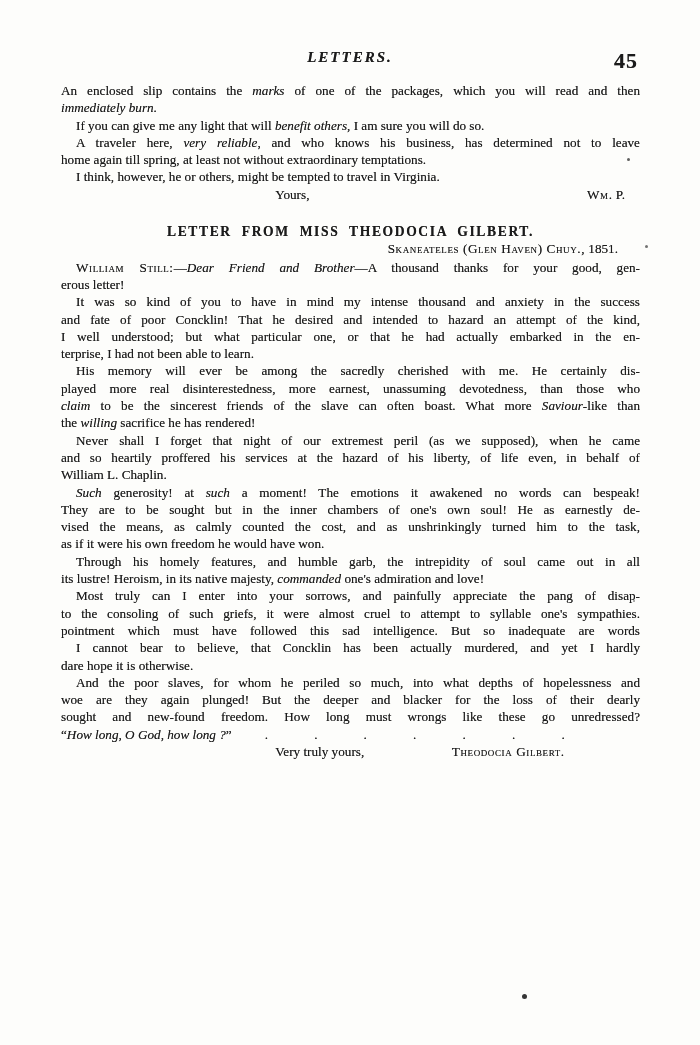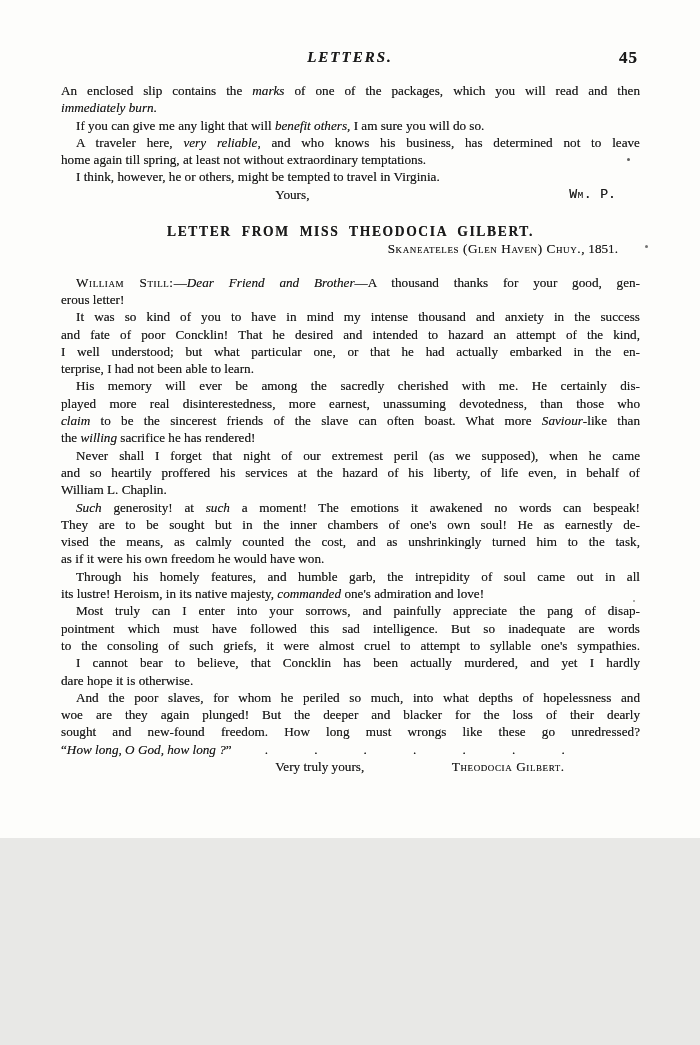--- a/index.html
+++ b/index.html
@@ -1,52 +1,52 @@
 <!DOCTYPE html>
 <html><head>
 <meta charset="utf-8">
 <style>
   html,body { margin:0; padding:0; background:#e8e8e6; }
   .page {
-    position:relative; width:700px; height:838px; margin:0 auto;
+    position:relative; width:700px; height:1045px; margin:0 auto;
     background:#fdfdfb; overflow:hidden;
     font-family:"Liberation Serif","DejaVu Serif",serif;
     color:#1b1b1b;
     text-shadow:0 0 0.4px rgba(20,20,20,0.6);
   }
   .running-head { position:absolute; top:49px; left:0; width:100%; height:20px; }
   .head-title {
     display:block; text-align:center; font-size:15px; font-weight:bold;
     font-style:italic; letter-spacing:2px;
   }
   .page-num {
-    position:absolute; top:-1px; right:62px; font-size:17px; font-weight:bold;
+    position:absolute; top:-1px; right:62px; font-size:22px; font-weight:bold;
     font-style:normal; letter-spacing:1px;
   }
   .content {
     position:absolute; left:61px; top:82px; width:579px;
     font-size:13.2px; line-height:17.3px;
   }
   .para { margin:0; }
   .para.indent .line:first-child { text-indent:15px; }
   .line { white-space:normal; }
   .line.j { text-align:justify; text-align-last:justify; }
   .sc { font-variant:small-caps; letter-spacing:0.6px; }
   i { font-style:italic; }
   .sig-line { position:relative; height:17.3px; }
   .sig-val-a { position:absolute; left:37%; }
-  .sig-name-a { position:absolute; right:24px;font-family:Liberation Mono, monospace; }
+  .sig-name-a { position:absolute; right:15px; }
   .sig-val-b { position:absolute; left:37%;text-align:right; }
   .sig-name-b { position:absolute; left:67.5%; }
   .letter-heading {
     margin:20px 0 0 0; font-size:13.6px; font-weight:bold; text-align:center;
     letter-spacing:1.6px; word-spacing:5px; line-height:17.3px;
   }
   .dateline { text-align:right; padding-right:22px; line-height:17.3px;font-family:Liberation Serif, serif; }
-  .letter-body { margin-top:16px; }
+  .letter-body { margin-top:1px; }
   .speck { position:absolute; border-radius:50%; background:#2a2a2a; }
   .speck.s1 { left:627px; top:158px; width:3px; height:3px; opacity:.75; }
   .speck.s2 { left:645px; top:245px; width:3px; height:3px; opacity:.65; }
   .speck.s3 { left:633px; top:600px; width:2px; height:2px; opacity:.5; }
   .speck.s4 { left:522px; top:994px; width:5px; height:5px; opacity:.95; }
 </style>
 </head>
 <body>
 
 <div class="page">
@@ -111,22 +111,22 @@
           <div class="line j">They are to be sought but in the inner chambers of one's own soul!  He as earnestly de-</div>
           <div class="line j">vised the means, as calmly counted the cost, and as unshrinkingly turned him to the task,</div>
           <div class="line">as if it were his own freedom he would have won.</div>
         </div>
         <div class="para indent">
           <div class="line j">Through his homely features, and humble garb, the intrepidity of soul came out in all</div>
           <div class="line">its lustre!  Heroism, in its native majesty, <i>commanded</i> one's admiration and love!</div>
         </div>
         <div class="para indent">
           <div class="line j">Most truly can I enter into your sorrows, and painfully appreciate the pang of disap-</div>
+          <div class="line j">to the consoling of such griefs, it were almost cruel to attempt to syllable one's sympathies.</div>
           <div class="line j">pointment which must have followed this sad intelligence.  But so inadequate are words</div>
-          <div class="line j">to the consoling of such griefs, it were almost cruel to attempt to syllable one's sympathies.</div>
         </div>
         <div class="para indent">
           <div class="line j">I cannot bear to believe, that Concklin has been actually murdered, and yet I hardly</div>
           <div class="line">dare hope it is otherwise.</div>
         </div>
         <div class="para indent">
           <div class="line j">And the poor slaves, for whom he periled so much, into what depths of hopelessness and</div>
           <div class="line j">woe are they again plunged!  But the deeper and blacker for the loss of their dearly</div>
           <div class="line j">sought and new-found freedom.  How long must wrongs like these go unredressed?</div>
           <div class="line">“<i>How long, O God, how long ?</i>”   .    .    .    .    .    .    .</div>

